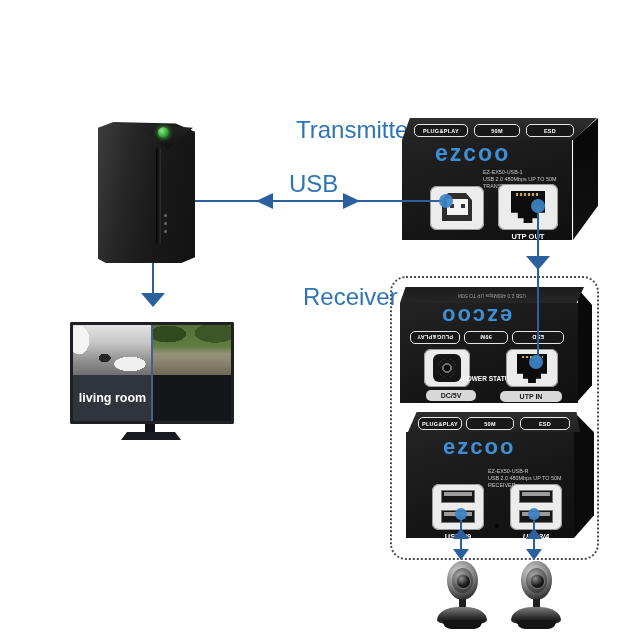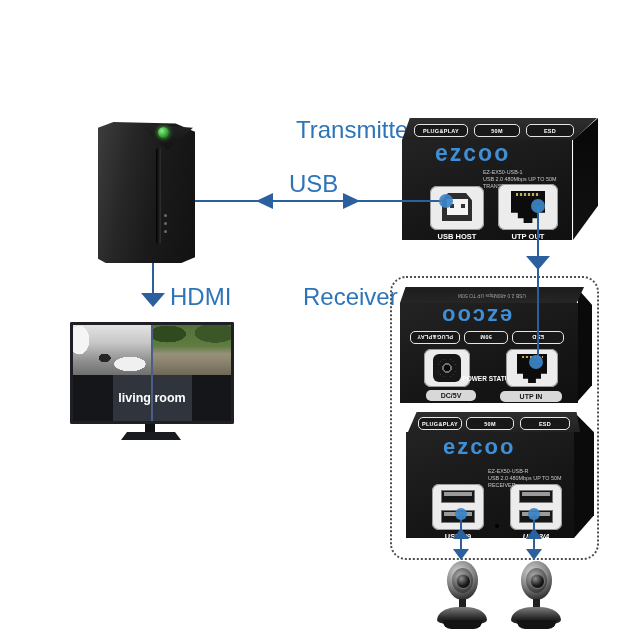--- a/index.html
+++ b/index.html
@@ -39,21 +39,21 @@
   .pc-logo{left:60px;top:5px;width:11px;height:11px;border-radius:50%;
     background:radial-gradient(circle at 35% 35%,#8cf08c,#2f9b2f 60%,#1a521a);box-shadow:0 0 5px #44cc44;}
   .pc-slot{left:58px;top:26px;width:5px;height:96px;border-radius:2px;
     background:linear-gradient(90deg,#000,#303030);}
   .pc-dot{width:3px;height:3px;border-radius:50%;background:#6a6a6a;}
 
   
   .tv{left:70px;top:322px;width:164px;height:120px;}
   .tv-frame{left:0;top:0;width:164px;height:102px;background:#15161a;border-radius:2px;
     box-shadow:inset 0 0 0 3px #1e2025;}
-  .tv-screen{left:3px;top:3px;width:158px;height:96px;display:flex;flex-wrap:wrap;overflow:hidden;justify-content:center;}
+  .tv-screen{left:3px;top:3px;width:158px;height:96px;display:flex;flex-wrap:wrap;overflow:hidden;}
   .feed{width:79px;height:50px;}
   .feed-living{background:
     radial-gradient(ellipse 26px 12px at 72% 78%,#f0f0f0 0 60%,rgba(0,0,0,0) 61%),
     radial-gradient(ellipse 10px 7px at 40% 66%,#262626 0 60%,rgba(0,0,0,0) 61%),
     radial-gradient(ellipse 18px 26px at 8% 30%,#f5f5f5 0 55%,rgba(0,0,0,0) 56%),
     linear-gradient(180deg,#e3e3e3 0%,#c7c7c7 35%,#8f8f8f 72%,#6f6f6f 100%);}
   .feed-outdoor{background:
     radial-gradient(ellipse 30px 14px at 20% 18%,#31491f 0 60%,rgba(0,0,0,0) 61%),
     radial-gradient(ellipse 34px 16px at 80% 16%,#3c5627 0 60%,rgba(0,0,0,0) 61%),
     linear-gradient(180deg,#55703a 0%,#5e7c40 42%,#98917a 58%,#877f6c 78%,#6e6856 100%);}
@@ -139,21 +139,20 @@
     <div class="abs pc-v"></div>
     <div class="abs pc-logo"></div>
     <div class="abs pc-slot"></div>
     <div class="abs pc-dot" style="left:66px;top:92px;"></div>
     <div class="abs pc-dot" style="left:66px;top:100px;"></div>
     <div class="abs pc-dot" style="left:66px;top:108px;"></div>
   </div>
 
   <div class="abs dlabel lbl-transmitter">Transmitter</div>
   <div class="abs dlabel lbl-usb">USB</div>
-  <div class="abs dlabel lbl-hdmi">HDMI</div>
   <div class="abs dlabel lbl-receiver">Receiver</div>
 
   <div class="abs line" style="left:195px;top:200px;width:248px;height:2px;"></div>
   <div class="abs tri tri-left" style="left:256px;top:193px;"></div>
   <div class="abs tri tri-right" style="left:343px;top:193px;"></div>
   <div class="abs bdot" style="left:439px;top:194px;"></div>
 
   <div class="abs line" style="left:152px;top:263px;width:2px;height:32px;"></div>
   <div class="abs tri tri-down" style="left:141px;top:293px;"></div>
 
@@ -189,21 +188,21 @@
         <div>TRANSMITTER</div>
       </div>
       <div class="abs panel" style="left:28px;top:46px;width:54px;height:44px;">
         <div class="abs usbB" style="left:12px;top:7px;width:30px;height:28px;">
           <div class="usbB-in">
             <div class="abs usbB-c" style="left:3px;"></div>
             <div class="abs usbB-c" style="right:3px;"></div>
           </div>
         </div>
       </div>
-      <div class="abs portlabel" style="left:24px;top:92px;width:62px;">USB HOST</div>
+      <div class="abs portlabel" style="left:24px;top:99px;width:62px;font-family:Liberation Mono, monospace;">USB HOST</div>
       <div class="abs panel" style="left:96px;top:44px;width:60px;height:46px;">
         <div class="abs rj45" style="left:13px;top:7px;width:34px;height:32px;">
           <div class="pins"></div>
         </div>
       </div>
       <div class="abs portlabel" style="left:94px;top:92px;width:64px;">UTP OUT</div>
     </div>
   </div>
 
   <div class="abs rx-zone"></div>

